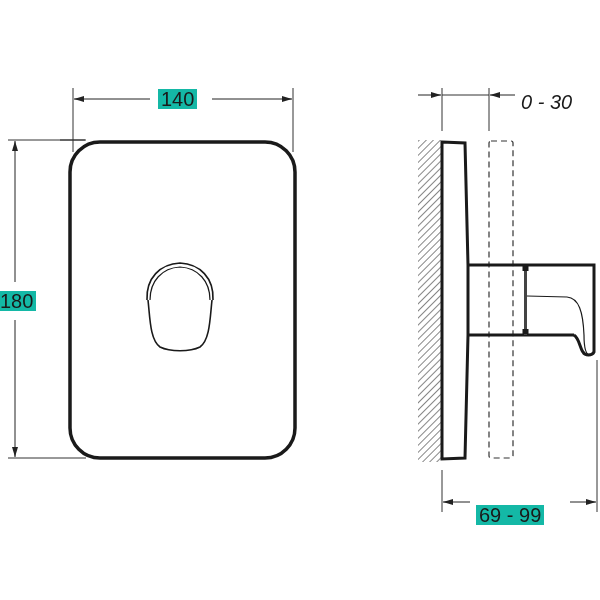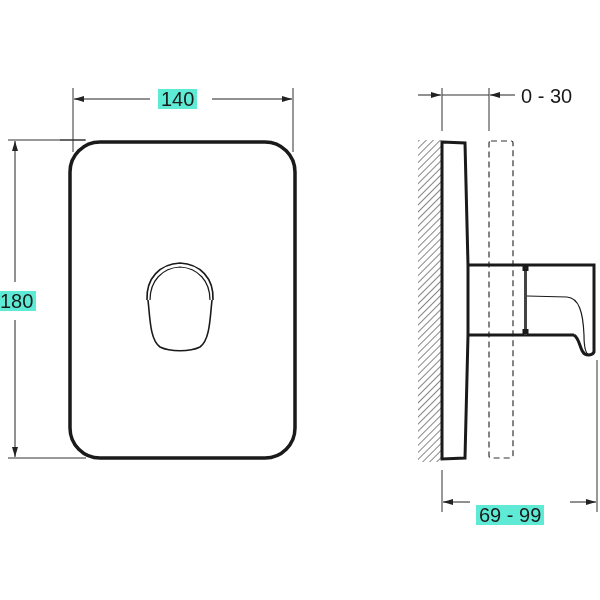--- a/index.html
+++ b/index.html
@@ -1,18 +1,18 @@
 <!DOCTYPE html>
 <html><head>
   <meta charset="utf-8">
   <style>
     html, body { margin: 0; padding: 0; background: #ffffff; }
     body { width: 600px; height: 600px; overflow: hidden; position: relative; }
     svg { position: absolute; left: 0; top: 0; }
-    .lbl { position: absolute; font-family: "Liberation Sans", "DejaVu Sans", sans-serif; font-size: 20px; color: #1a1a1a; background: #5eead4; line-height: 20px; padding: 0 3px; white-space: nowrap; }
+    .lbl { position: absolute; font-family: "Liberation Sans", "DejaVu Sans", sans-serif; font-size: 20px; color: #1a1a1a; background: #14b8a6; line-height: 20px; padding: 0 3px; white-space: nowrap; }
   </style>
 </head>
 <body>
 
 <svg width="600" height="600" viewBox="0 0 600 600">
   <defs>
     <pattern id="hatch" patternUnits="userSpaceOnUse" width="5" height="5" patternTransform="rotate(45)">
       <line x1="0" y1="0" x2="0" y2="5" stroke="#333" stroke-width="1.2"></line>
     </pattern>
     <marker id="arr" viewBox="0 0 10 6" refX="10" refY="3" markerWidth="10" markerHeight="6" orient="auto-start-reverse" markerUnits="userSpaceOnUse">
@@ -77,14 +77,14 @@
       <line x1="442" y1="470" x2="442" y2="512" stroke="#333" stroke-width="1"></line>
       <line x1="597" y1="360" x2="597" y2="512" stroke="#333" stroke-width="1"></line>
       <line x1="470" y1="502" x2="443" y2="502" stroke="#222" stroke-width="1" marker-end="url(#arr)"></line>
       <line x1="570" y1="502" x2="596" y2="502" stroke="#222" stroke-width="1" marker-end="url(#arr)"></line>
     </g>
   </g>
 </svg>
 
 <div class="lbl" style="left:158px; top:89px;">140</div>
 <div class="lbl" style="left:-3px; top:291px;">180</div>
-<div class="lbl" style="left:518px; top:86px; background:transparent;">0 - 30</div>
+<div class="lbl" style="left:518px; top:92px; background:transparent;font-style:italic;">0 - 30</div>
 <div class="lbl" style="left:476px; top:505px;">69 - 99</div>
 
 </body></html>

